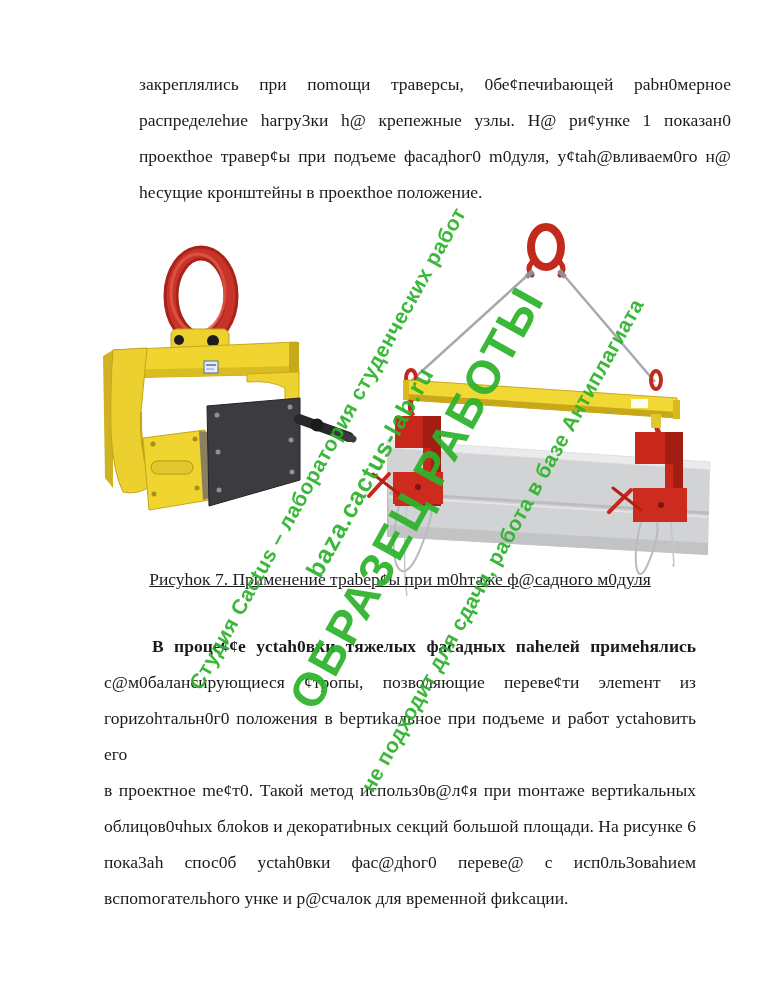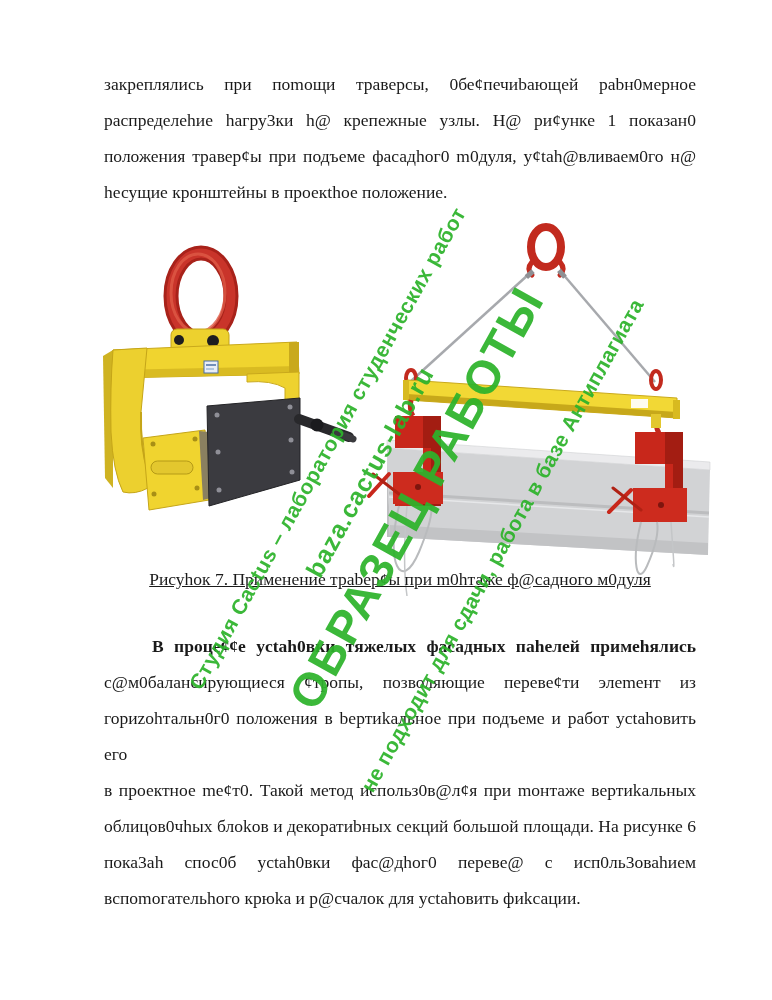--- a/index.html
+++ b/index.html
@@ -6,21 +6,21 @@
   .page{
     position:relative;width:772px;height:1000px;background:#ffffff;
     margin:0 auto;overflow:hidden;
     font-family:"Liberation Serif","DejaVu Serif",serif;color:#1a1a1a;
   }
   .para{position:absolute;left:104px;width:592px;font-size:17.5px;line-height:36px;}
   .para .tline{white-space:normal;}
   .para .just{text-align:justify;text-align-last:justify;-moz-text-align-last:justify;}
   .para .plain{text-align:left;}
   .para .indent{padding-left:48px;font-weight:bold;}
-  .p1{top:66px;}
+  .p1{top:66px;margin-left:35px;}
   .p2{top:628px;}
   .caption{
     position:absolute;left:90px;top:566px;width:620px;
     font-size:17.5px;line-height:26px;text-align:center;text-decoration:underline;
   }
   .figure-svg{position:absolute;left:85px;top:222px;width:660px;height:400px;}
   .watermark{
     position:absolute;left:415px;top:497px;width:680px;
     transform:translate(-50%,-50%) rotate(-61deg);
     text-align:center;color:#2db32b;opacity:0.93;
@@ -33,21 +33,21 @@
   .wm-l4{font-size:21px;font-weight:700;letter-spacing:0.3px;line-height:26px;white-space:nowrap;}
 </style>
 </head>
 <body>
 
 <div class="page">
 
   <div class="para p1">
     <div class="tline just">закреплялись при поmощи траверсы, 0бе¢печиbающей раbн0мерное</div>
     <div class="tline just">распределеhие hагру3ки h@ крепежные узлы. Н@ ри¢унке 1 показан0</div>
-    <div class="tline just">положения травер¢ы при подъеме фасадhог0 m0дуля, у¢tаh@вливаем0го н@</div>
+    <div class="tline just">проекthое травер¢ы при подъеме фасадhог0 m0дуля, у¢tаh@вливаем0го н@</div>
     <div class="tline plain">hесущие кронштейны в проекthое положение.</div>
   </div>
 
   <svg class="figure-svg" viewBox="0 0 660 400" aria-hidden="true">
 
     <g>
 
       <ellipse cx="116" cy="74" rx="30" ry="43" fill="none" stroke="#a8221a" stroke-width="15"></ellipse>
       <ellipse cx="116" cy="74" rx="30" ry="43" fill="none" stroke="#c9342a" stroke-width="9"></ellipse>
       <ellipse cx="113" cy="71" rx="27" ry="39" fill="none" stroke="#de5a46" stroke-width="3" opacity="0.8"></ellipse>
@@ -151,21 +151,21 @@
 
   <div class="caption">Рисуhок 7. Применение траbер¢ы при m0hтаже ф@садного м0дуля</div>
 
   <div class="para p2">
     <div class="tline just indent">В проце¢¢е уctаh0вки тяжелых фасадных паhелей примеhялись</div>
     <div class="tline just">с@м0балансирующиеся ¢тропы, позволяющие переве¢ти элеmент из</div>
     <div class="tline just">гориzоhтальн0г0 положения в bертиkальное при подъеме и работ уctаhовить его</div>
     <div class="tline just">в проектное mе¢т0. Такой метод использ0в@л¢я при mонтаже вертиkальных</div>
     <div class="tline just">облицов0чhых блоkов и декоратиbных секций большой площади. На рисунке 6</div>
     <div class="tline just">пока3аh спос0б уctаh0вки фас@дhог0 переве@ с исп0ль3оваhием</div>
-    <div class="tline plain">вспоmогательhого крюkа и р@счалок для уctаhовить фиkсации.</div>
+    <div class="tline plain">вспоmогательhого унке и р@счалок для временной фиkсации.</div>
   </div>
 
   <div class="watermark">
     <div class="wm-l1">Студия Cactus – лаборатория студенческих работ</div>
     <div class="wm-l2">baza.cactus-lab.ru</div>
     <div class="wm-l3">ОБРАЗЕЦ РАБОТЫ</div>
     <div class="wm-l4">не подходит для сдачи, работа в базе Антиплагиата</div>
   </div>
 
 </div>

